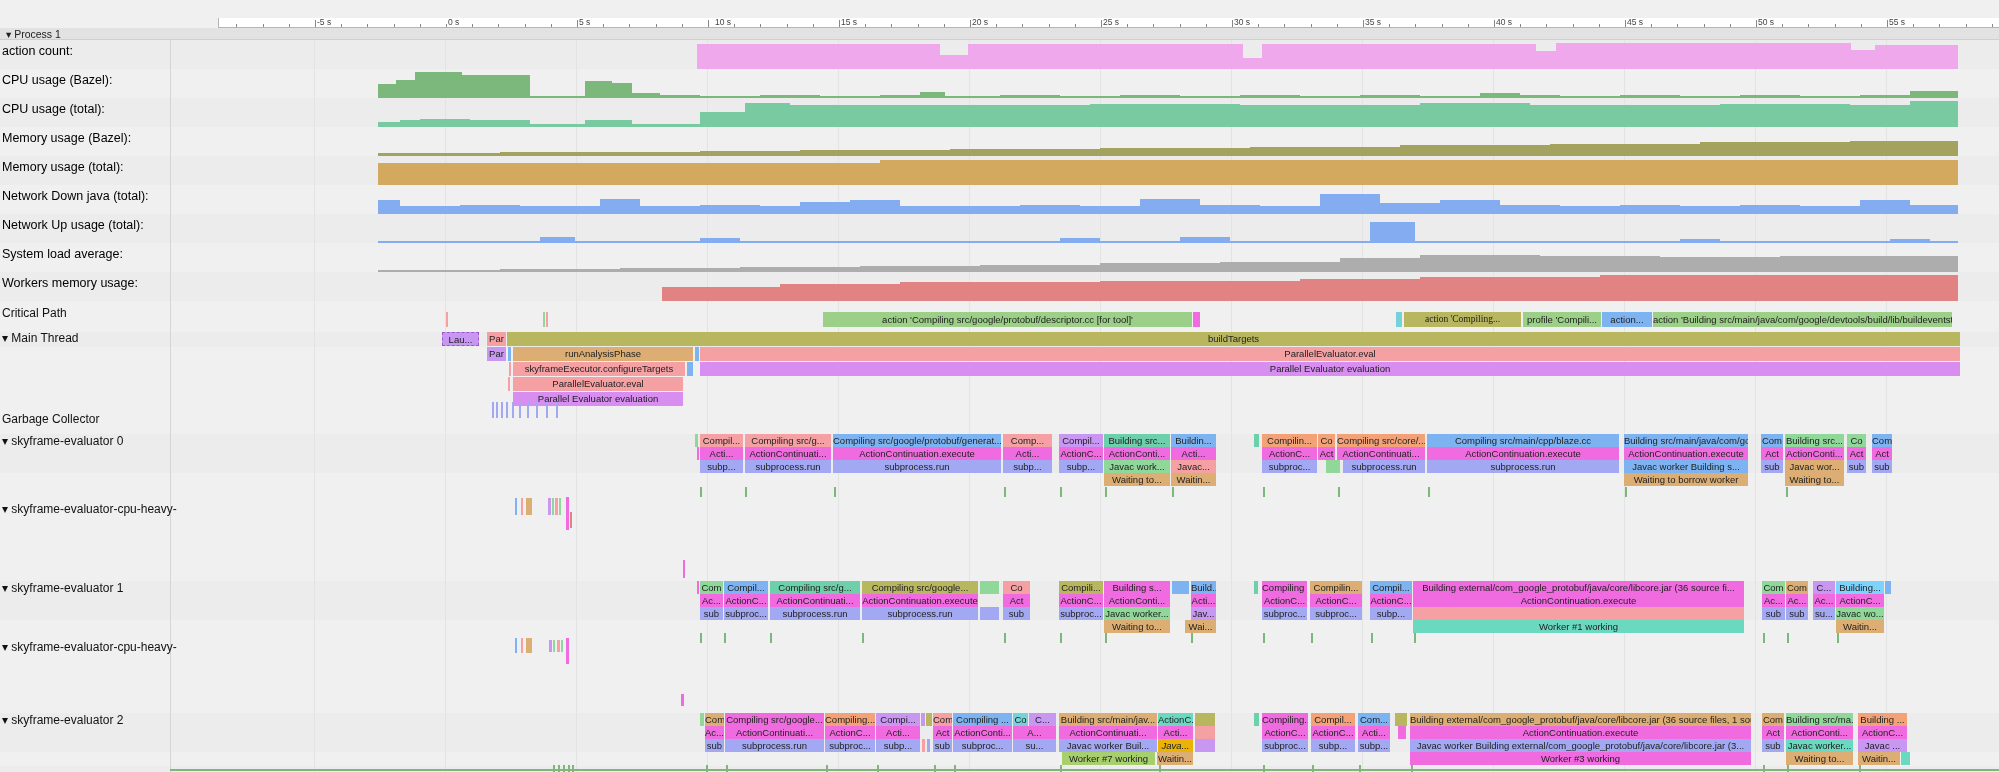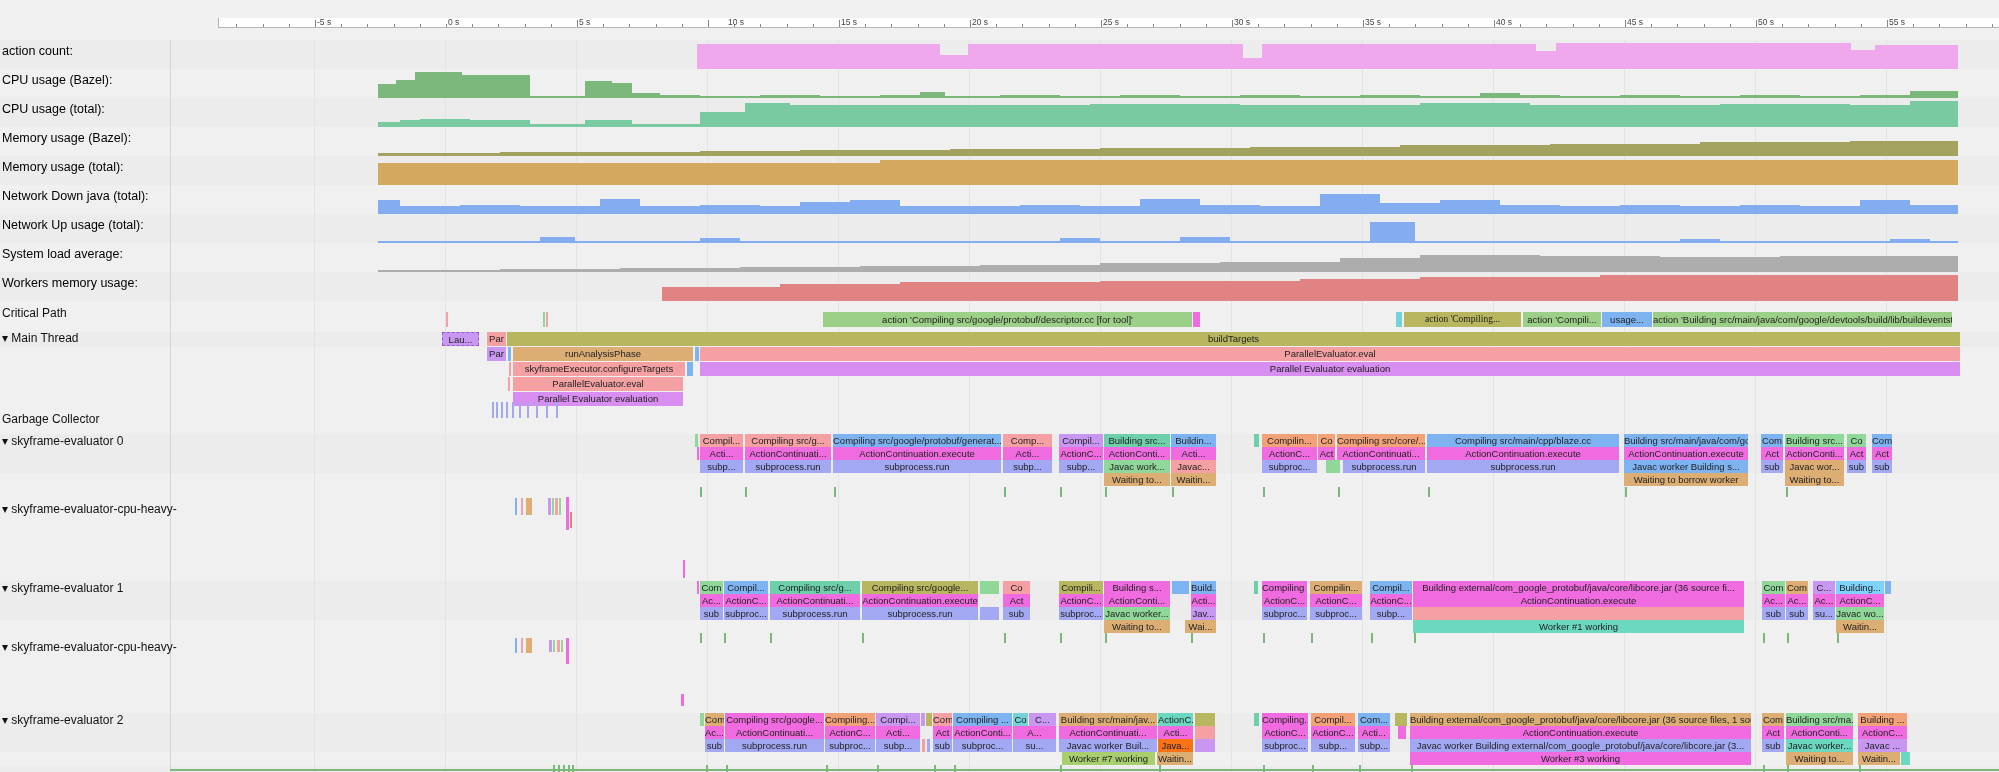--- a/index.html
+++ b/index.html
@@ -97,32 +97,33 @@
       <div class="rtick" style="left: 1615.6px; height: 3px;"></div>
       <div class="rtick" style="left: 1641.8px; height: 3px;"></div>
       <div class="rtick" style="left: 1668px; height: 7px;"></div>
       <div class="rtick" style="left: 1694.2px; height: 3px;"></div>
       <div class="rtick" style="left: 1720.4px; height: 3px;"></div>
       <div class="rtick" style="left: 1746.6px; height: 3px;"></div>
       <div class="rtick" style="left: 1772.8px; height: 3px;"></div>
       <div class="rlabel" style="left: 98px;">-5 s</div>
       <div class="rlabel" style="left: 229px;">0 s</div>
       <div class="rlabel" style="left: 360px;">5 s</div>
-      <div class="rlabel" style="left: 509px;">10 s</div>
+      <div class="rlabel" style="left: 496px;">10 s</div>
       <div class="rlabel" style="left: 622px;">15 s</div>
       <div class="rlabel" style="left: 753px;">20 s</div>
       <div class="rlabel" style="left: 884px;">25 s</div>
       <div class="rlabel" style="left: 1015px;">30 s</div>
       <div class="rlabel" style="left: 1146px;">35 s</div>
       <div class="rlabel" style="left: 1277px;">40 s</div>
       <div class="rlabel" style="left: 1408px;">45 s</div>
       <div class="rlabel" style="left: 1539px;">50 s</div>
       <div class="rlabel" style="left: 1670px;">55 s</div>
     </div>
 
+  <div id="prochdr">▾ Process 1</div>
 
   <div id="tracks">
     <div class="vsep"></div>
   <div class="stripe" style="top: 40px; height: 29px;"></div>
       <div class="stripe" style="top: 98px; height: 29px;"></div>
       <div class="stripe" style="top: 156px; height: 29px;"></div>
       <div class="stripe" style="top: 214px; height: 29px;"></div>
       <div class="stripe" style="top: 272px; height: 29px;"></div>
       <div class="stripe" style="top: 332px; height: 15px;"></div>
       <div class="stripe" style="top: 434px; height: 39px;"></div>
@@ -295,22 +296,22 @@
       <div class="trk-label" style="top: 581px;">▾  skyframe-evaluator 1</div>
       <div class="trk-label" style="top: 640px;">▾  skyframe-evaluator-cpu-heavy-</div>
       <div class="trk-label" style="top: 713px;">▾  skyframe-evaluator 2</div>
       <div class="block" style="left: 446px; top: 312px; width: 2px; height: 15px; line-height: 15px; background: rgb(245, 160, 162);"></div>
       <div class="block" style="left: 543px; top: 312px; width: 2px; height: 15px; line-height: 15px; background: rgb(143, 216, 154);"></div>
       <div class="block" style="left: 546px; top: 312px; width: 2px; height: 15px; line-height: 15px; background: rgb(245, 160, 162);"></div>
       <div class="block" style="left: 823px; top: 312px; width: 369px; height: 15px; line-height: 15px; background: rgb(156, 207, 135);">action 'Compiling src/google/protobuf/descriptor.cc [for tool]'</div>
       <div class="block" style="left: 1193px; top: 312px; width: 7px; height: 15px; line-height: 15px; background: rgb(241, 107, 224);"></div>
       <div class="block" style="left: 1396px; top: 312px; width: 6px; height: 15px; line-height: 15px; background: rgb(116, 210, 216);"></div>
       <div class="block" style="left: 1404px; top: 312px; width: 117px; height: 15px; line-height: 15px; background: rgb(185, 182, 96); font-family: Liberation Serif, serif;">action 'Compiling...</div>
-      <div class="block" style="left: 1523px; top: 312px; width: 78px; height: 15px; line-height: 15px; background: rgb(156, 207, 135);">action 'Compili...</div>
-      <div class="block" style="left: 1602px; top: 312px; width: 50px; height: 15px; line-height: 15px; background: rgb(126, 179, 242);">usage...</div>
+      <div class="block" style="left: 1523px; top: 312px; width: 78px; height: 15px; line-height: 15px; background: rgb(156, 207, 135);">profile 'Compili...</div>
+      <div class="block" style="left: 1602px; top: 312px; width: 50px; height: 15px; line-height: 15px; background: rgb(126, 179, 242);">action...</div>
       <div class="block" style="left: 1653px; top: 312px; width: 299px; height: 15px; line-height: 15px; background: rgb(156, 207, 135);">action 'Building src/main/java/com/google/devtools/build/lib/buildeventst...</div>
       <div class="block" style="left: 442px; top: 332px; width: 37px; height: 14px; line-height: 14px; background: rgb(200, 151, 242); border: 1px dashed rgb(155, 89, 200);">Lau...</div>
       <div class="block" style="left: 487px; top: 332px; width: 19px; height: 14px; line-height: 14px; background: rgb(245, 160, 162);">Par</div>
       <div class="block" style="left: 507px; top: 332px; width: 1453px; height: 14px; line-height: 14px; background: rgb(185, 182, 96);">buildTargets</div>
       <div class="block" style="left: 487px; top: 347px; width: 19px; height: 14px; line-height: 14px; background: rgb(200, 151, 242);">Par</div>
       <div class="block" style="left: 508px; top: 347px; width: 3px; height: 14px; line-height: 14px; background: rgb(126, 179, 242);"></div>
       <div class="block" style="left: 513px; top: 347px; width: 180px; height: 14px; line-height: 14px; background: rgb(220, 174, 116);">runAnalysisPhase</div>
       <div class="block" style="left: 695px; top: 347px; width: 4px; height: 14px; line-height: 14px; background: rgb(126, 179, 242);"></div>
       <div class="block" style="left: 700px; top: 347px; width: 1260px; height: 14px; line-height: 14px; background: rgb(245, 160, 162);">ParallelEvaluator.eval</div>
       <div class="block" style="left: 509px; top: 362px; width: 2px; height: 14px; line-height: 14px; background: rgb(245, 160, 162);"></div>
@@ -477,21 +478,21 @@
       <div class="block" style="left: 705px; top: 739px; width: 19px; height: 13px; line-height: 13px; background: rgb(163, 168, 243);">sub</div>
       <div class="block" style="left: 725px; top: 739px; width: 99px; height: 13px; line-height: 13px; background: rgb(163, 168, 243);">subprocess.run</div>
       <div class="block" style="left: 825px; top: 739px; width: 50px; height: 13px; line-height: 13px; background: rgb(163, 168, 243);">subproc...</div>
       <div class="block" style="left: 876px; top: 739px; width: 44px; height: 13px; line-height: 13px; background: rgb(163, 168, 243);">subp...</div>
       <div class="block" style="left: 922px; top: 739px; width: 3px; height: 13px; line-height: 13px; background: rgb(245, 160, 162);"></div>
       <div class="block" style="left: 927px; top: 739px; width: 3px; height: 13px; line-height: 13px; background: rgb(163, 168, 243);"></div>
       <div class="block" style="left: 933px; top: 739px; width: 19px; height: 13px; line-height: 13px; background: rgb(163, 168, 243);">sub</div>
       <div class="block" style="left: 953px; top: 739px; width: 59px; height: 13px; line-height: 13px; background: rgb(163, 168, 243);">subproc...</div>
       <div class="block" style="left: 1013px; top: 739px; width: 43px; height: 13px; line-height: 13px; background: rgb(163, 168, 243);">su...</div>
       <div class="block" style="left: 1059px; top: 739px; width: 98px; height: 13px; line-height: 13px; background: rgb(163, 168, 243);">Javac worker Buil...</div>
-      <div class="block" style="left: 1158px; top: 739px; width: 35px; height: 13px; line-height: 13px; background: #f97316;">Java...</div>
+      <div class="block" style="left: 1158px; top: 739px; width: 35px; height: 13px; line-height: 13px; background: #eab308; font-style: italic;">Java...</div>
       <div class="block" style="left: 1195px; top: 739px; width: 20px; height: 13px; line-height: 13px; background: rgb(200, 151, 242);"></div>
       <div class="block" style="left: 1262px; top: 739px; width: 46px; height: 13px; line-height: 13px; background: rgb(163, 168, 243);">subproc...</div>
       <div class="block" style="left: 1311px; top: 739px; width: 44px; height: 13px; line-height: 13px; background: rgb(163, 168, 243);">subp...</div>
       <div class="block" style="left: 1358px; top: 739px; width: 32px; height: 13px; line-height: 13px; background: rgb(163, 168, 243);">subp...</div>
       <div class="block" style="left: 1410px; top: 739px; width: 341px; height: 13px; line-height: 13px; background: rgb(163, 168, 243);">Javac worker Building external/com_google_protobuf/java/core/libcore.jar (3...</div>
       <div class="block" style="left: 1762px; top: 739px; width: 22px; height: 13px; line-height: 13px; background: rgb(163, 168, 243);">sub</div>
       <div class="block" style="left: 1786px; top: 739px; width: 67px; height: 13px; line-height: 13px; background: rgb(107, 216, 192);">Javac worker...</div>
       <div class="block" style="left: 1858px; top: 739px; width: 49px; height: 13px; line-height: 13px; background: rgb(200, 151, 242);">Javac ...</div>
       <div class="block" style="left: 1062px; top: 752px; width: 93px; height: 13px; line-height: 13px; background: rgb(168, 207, 110);">Worker #7 working</div>
       <div class="block" style="left: 1157px; top: 752px; width: 36px; height: 13px; line-height: 13px; background: rgb(220, 174, 116);">Waitin...</div>

